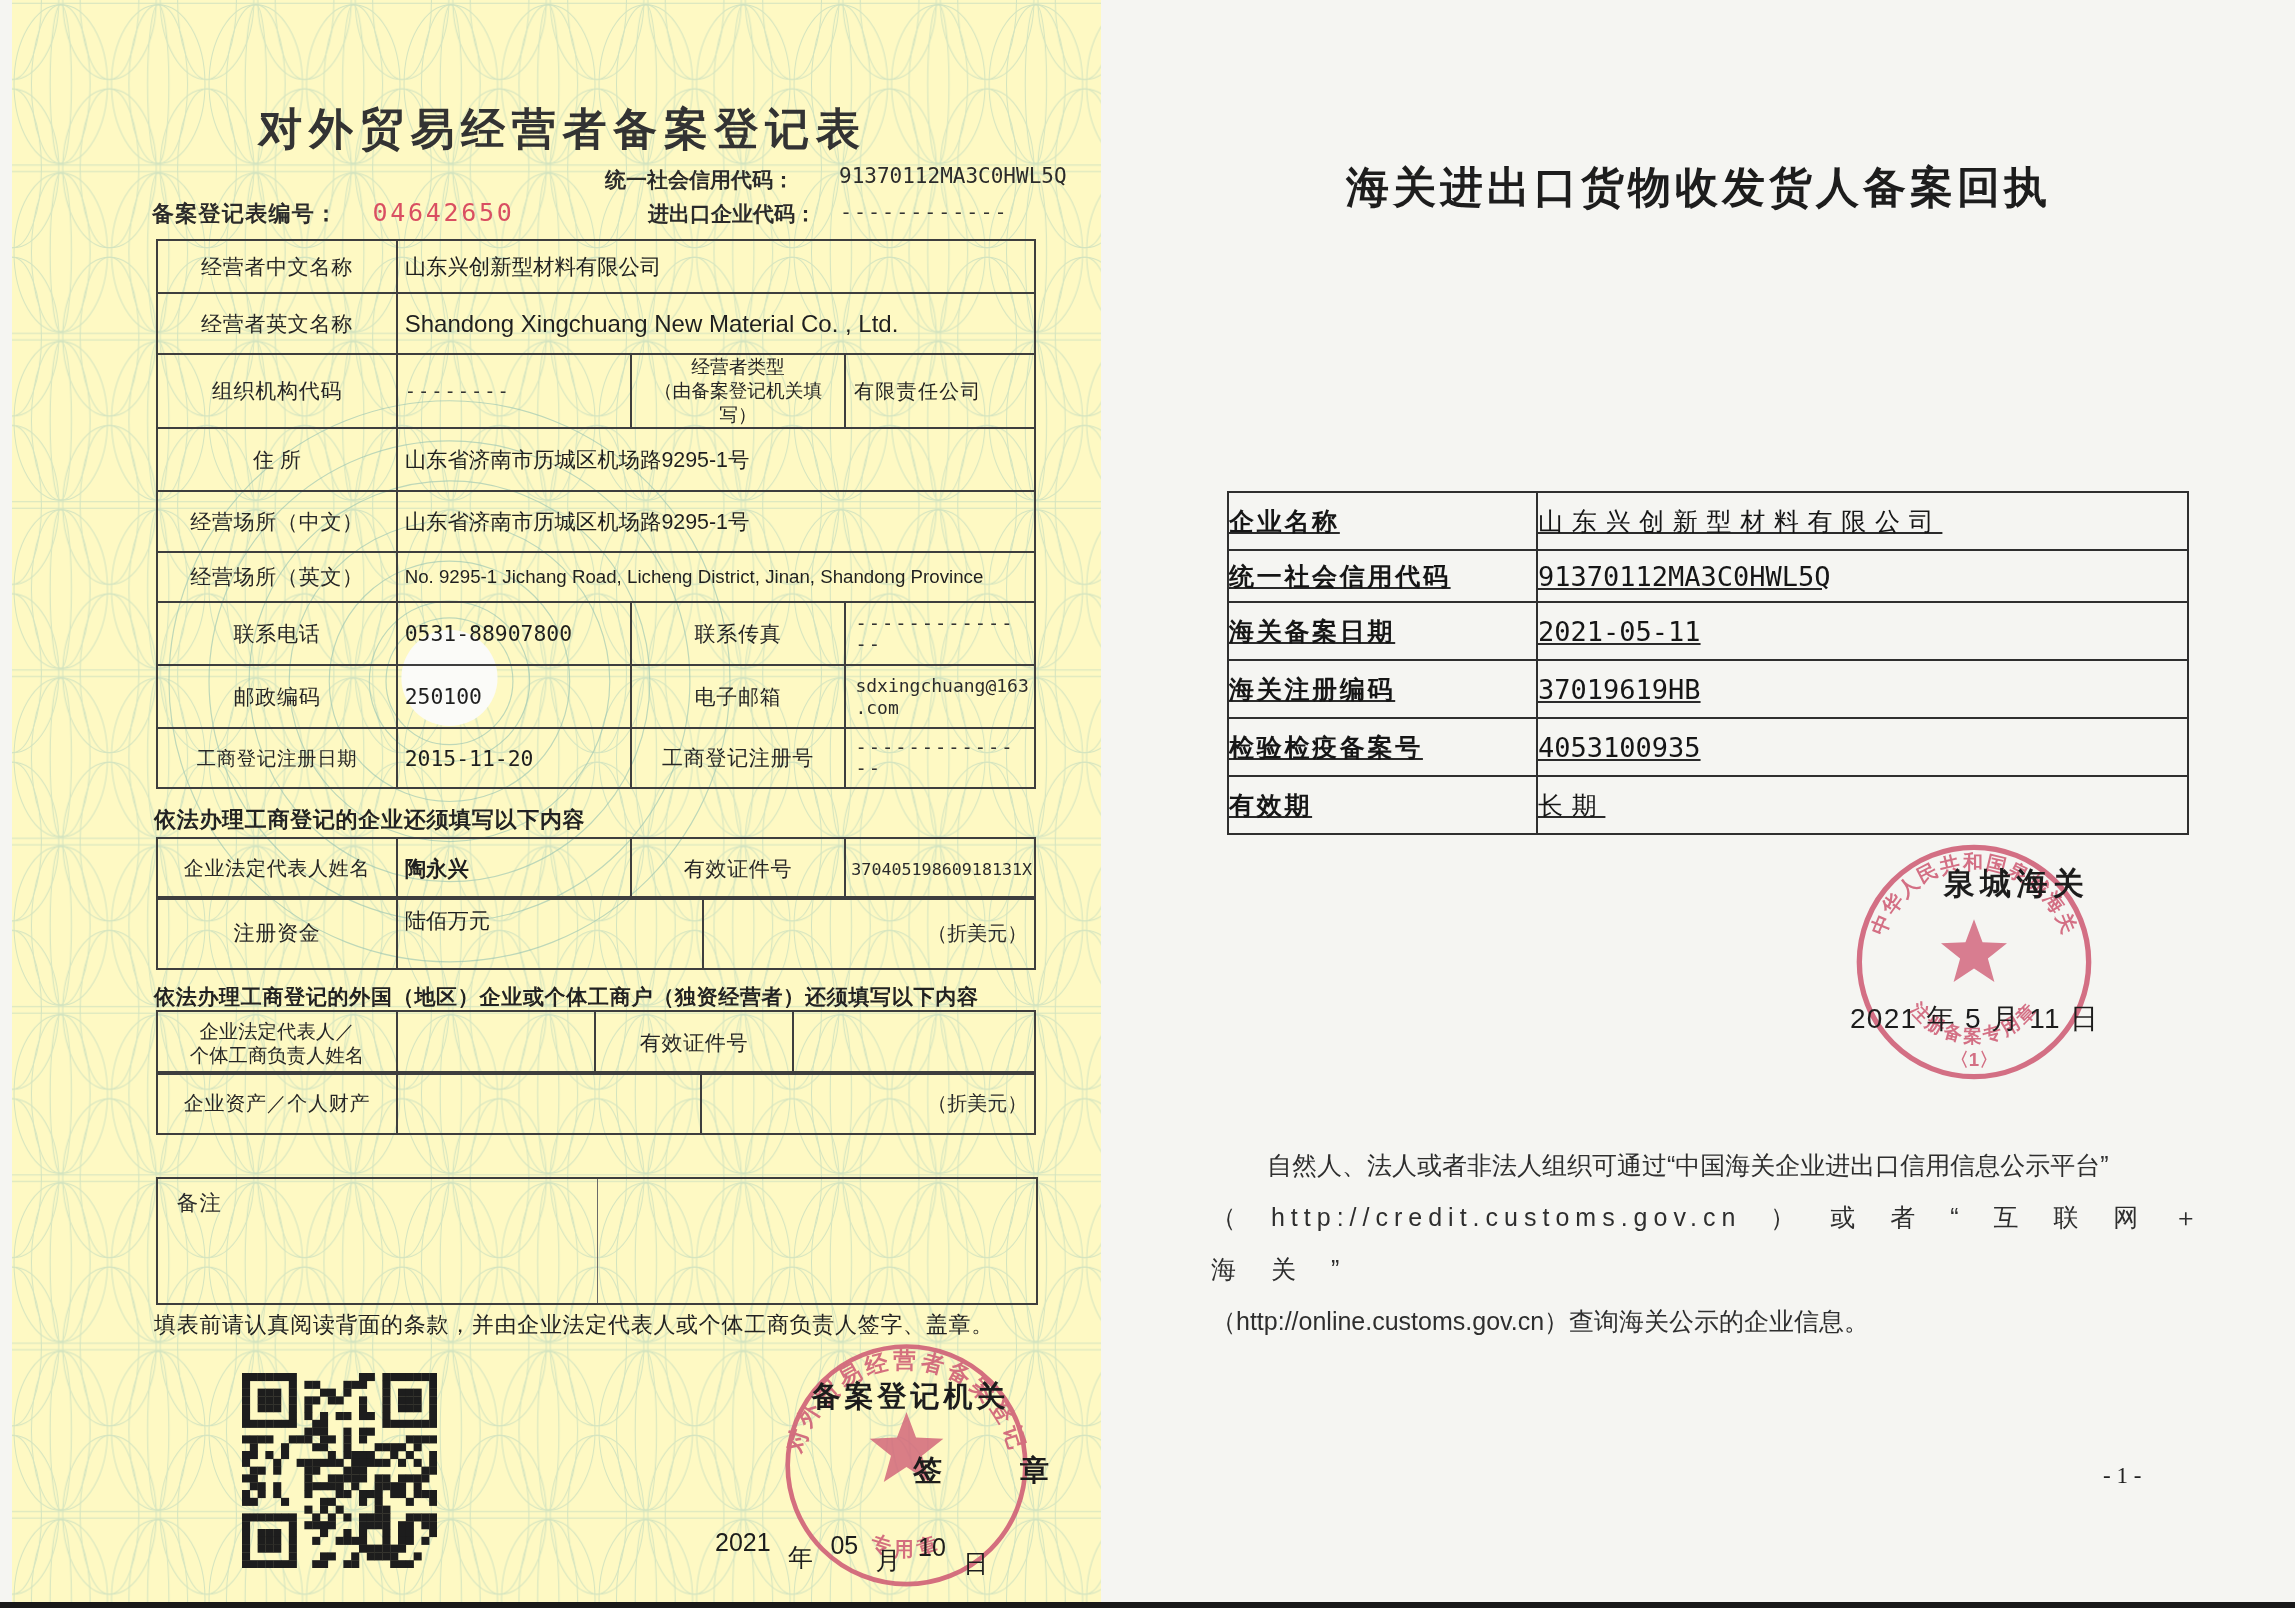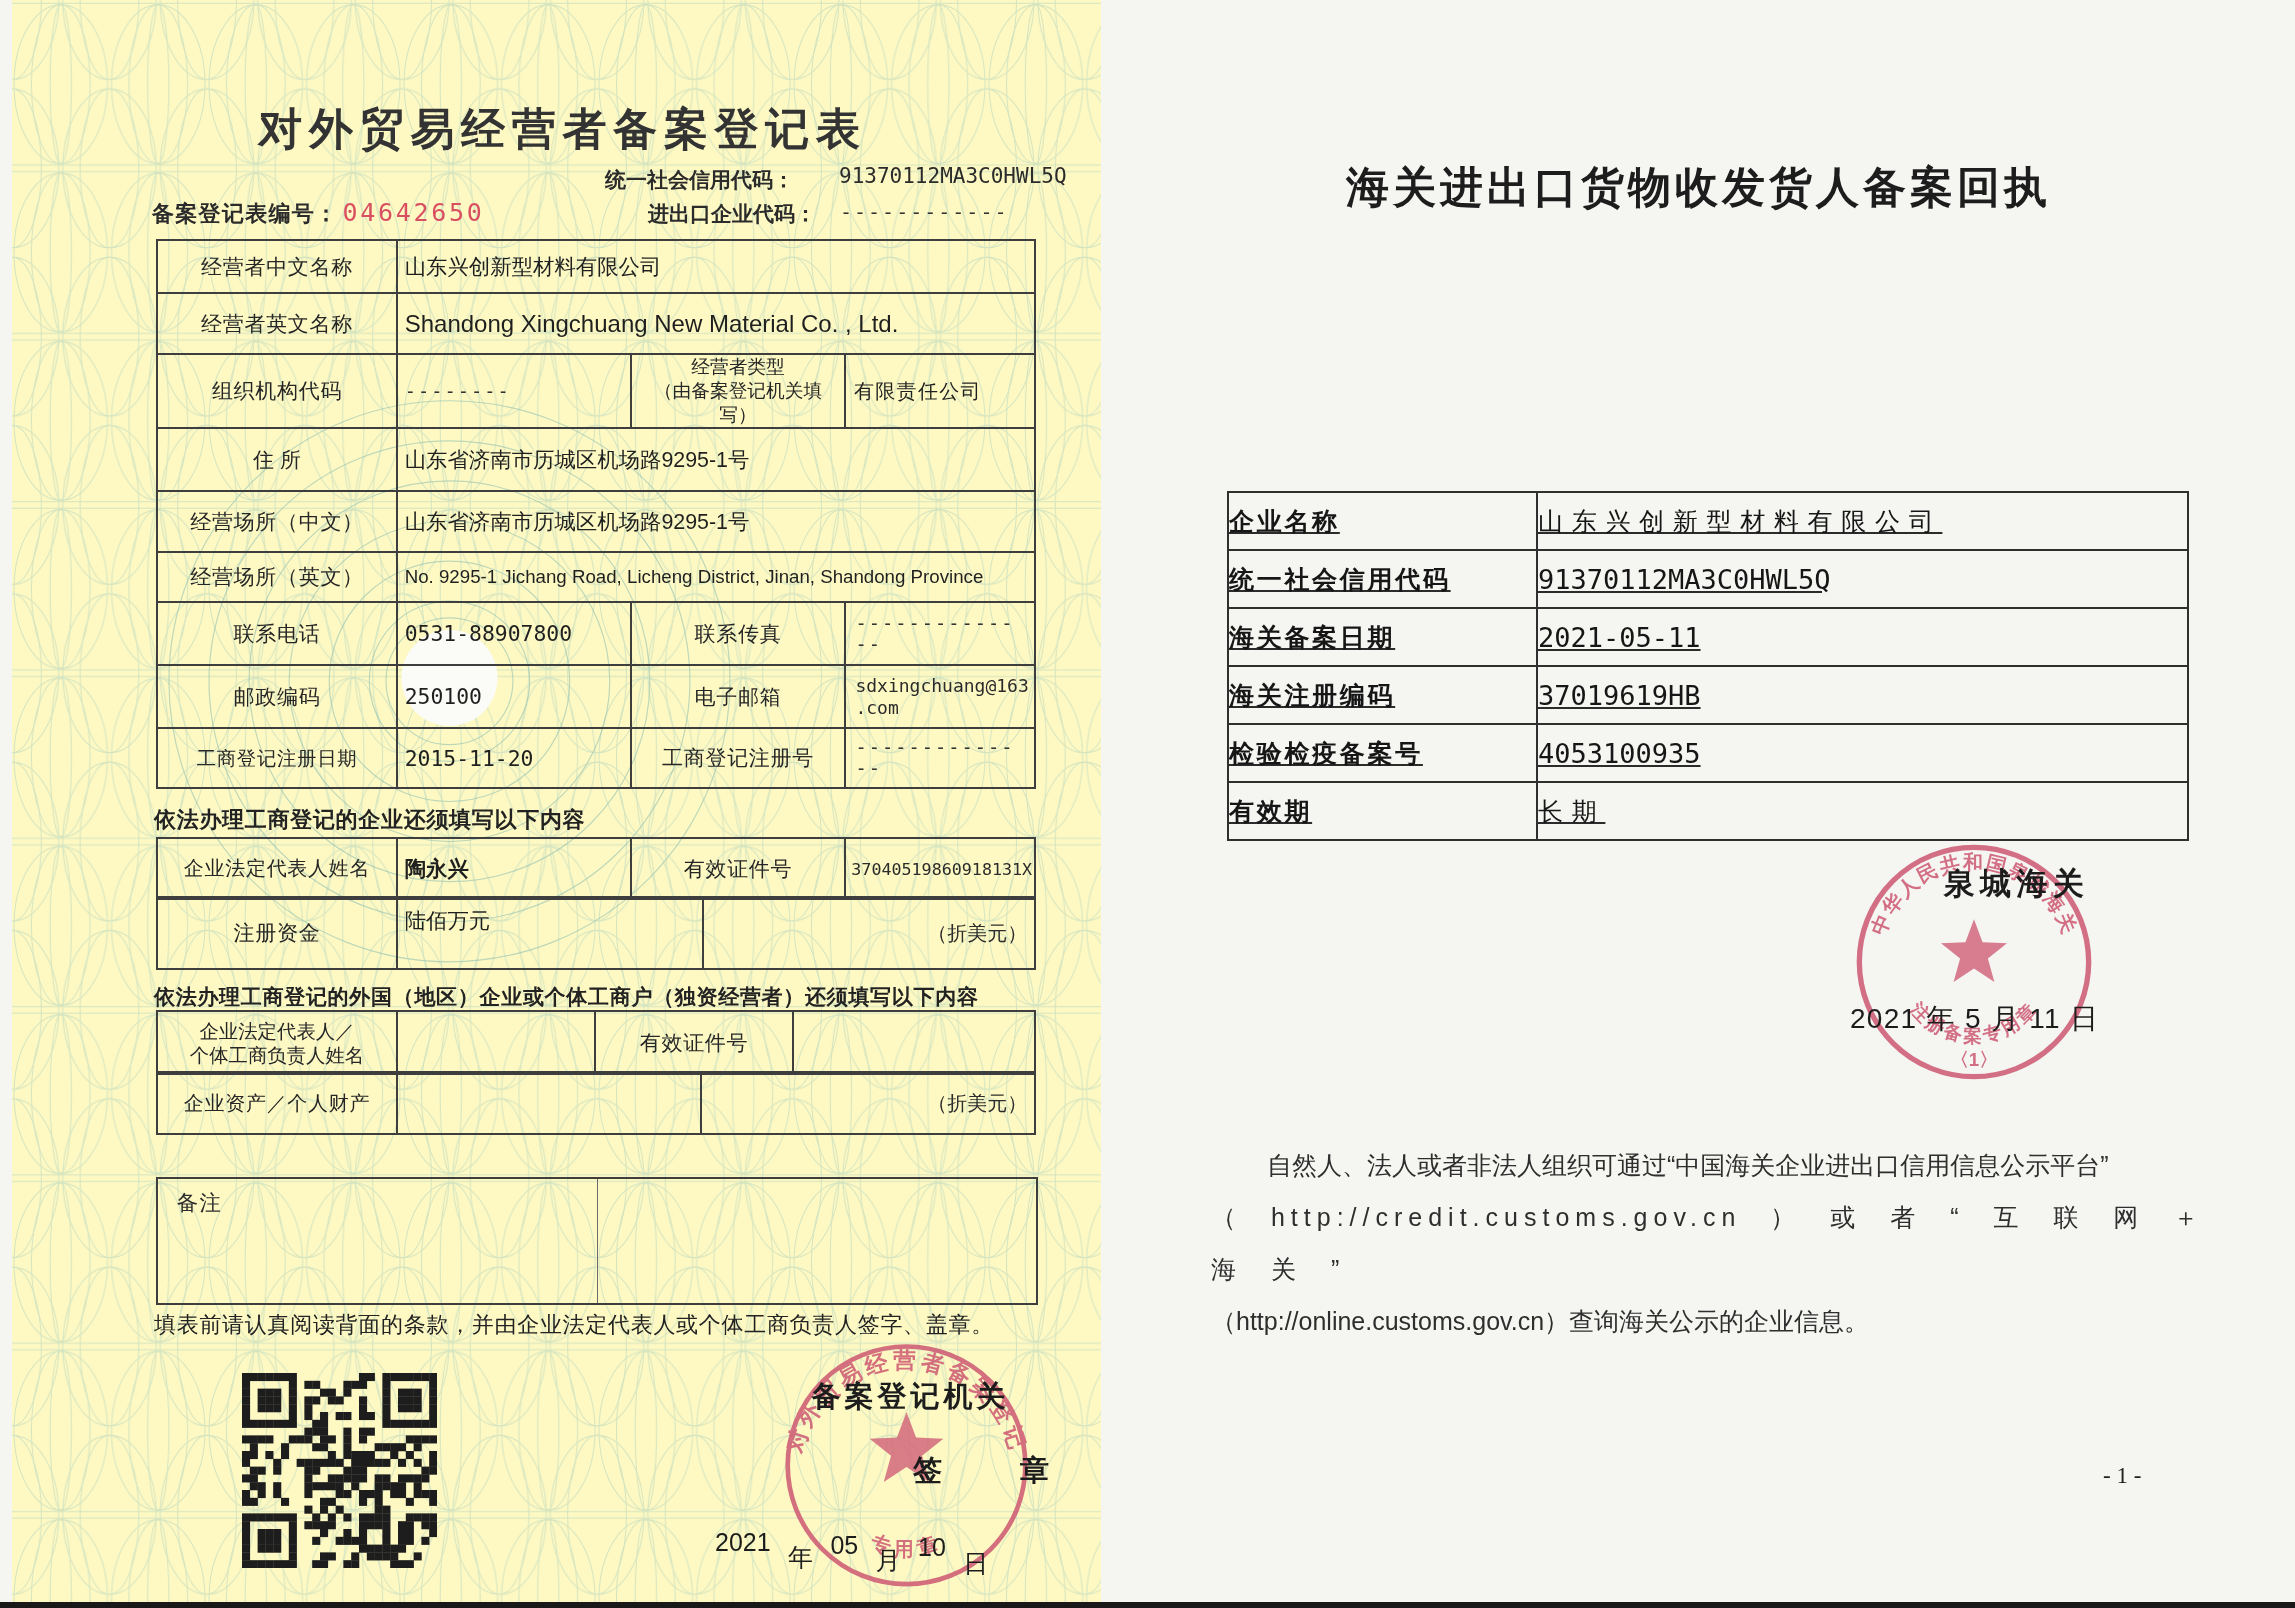--- a/index.html
+++ b/index.html
@@ -8,21 +8,21 @@
   .abs{position:absolute;}
   .page-left{position:absolute;left:12px;top:0;width:1101px;height:1609px;background:#fef9c3;}
   .page-right{position:absolute;left:1101px;top:0;width:1195px;height:1609px;background:#f5f5f2;}
   .pattern-svg{position:absolute;left:0;top:0;}
   .scan-edge{position:absolute;left:0;right:0;bottom:0;height:7.3px;background:#191919;}
 
   
   .lp-title{position:absolute;left:0;top:100px;width:1101px;text-align:center;
             font-size:44px;font-weight:700;letter-spacing:6.7px;color:#333;}
   .lp-formno{position:absolute;left:140px;top:198px;font-size:22px;font-weight:700;letter-spacing:1.3px;}
-  .lp-formno .no{font-family:"DejaVu Sans Mono",monospace;font-weight:400;font-size:25px;letter-spacing:2.7px;margin-left:4px;}
+  .lp-formno .no{font-family:"DejaVu Sans Mono",monospace;font-weight:400;font-size:25px;letter-spacing:2.7px;margin-left:34px;}
   .lp-code-l1{position:absolute;left:593px;top:166px;font-size:21px;font-weight:700;}
   .lp-code-l2{position:absolute;left:636px;top:200px;font-size:21px;font-weight:700;}
   .lp-code-v1{position:absolute;left:827px;top:164px;font-size:21px;font-family:"DejaVu Sans Mono",monospace;}
   .lp-code-v2{position:absolute;left:828px;top:200px;font-size:20px;font-family:"DejaVu Sans Mono",monospace;letter-spacing:2px;color:#333;}
 
   table.formtable{border-collapse:collapse;table-layout:fixed;background:transparent;}
   table.formtable td{border:2px solid #3e3e3e;padding:0 6.7px;vertical-align:middle;overflow:hidden;}
   .lab{text-align:center;font-size:21px;letter-spacing:0.7px;color:#262626;}
   .lab2{text-align:center;font-size:18.7px;color:#262626;line-height:24px;}
   .val{font-size:21.4px;padding-left:20px;color:#1f1f1f;}
@@ -601,21 +601,21 @@
     <table class="custable abs" style="left:126px;top:491px;width:960px">
       <colgroup>
           <col style="width:309px">
           <col style="width:651px">
         </colgroup>
       <tbody>
           <tr style="height:58px">
         <td class="cu-lab">企业名称</td>
         <td class="cu-val-cn">山东兴创新型材料有限公司</td>
       </tr>
-      <tr style="height:58px">
+      <tr style="height:52px">
         <td class="cu-lab">统一社会信用代码</td>
         <td class="cu-val">91370112MA3C0HWL5Q</td>
       </tr>
       <tr style="height:58px">
         <td class="cu-lab">海关备案日期</td>
         <td class="cu-val">2021-05-11</td>
       </tr>
       <tr style="height:58px">
         <td class="cu-lab">海关注册编码</td>
         <td class="cu-val">37019619HB</td>

